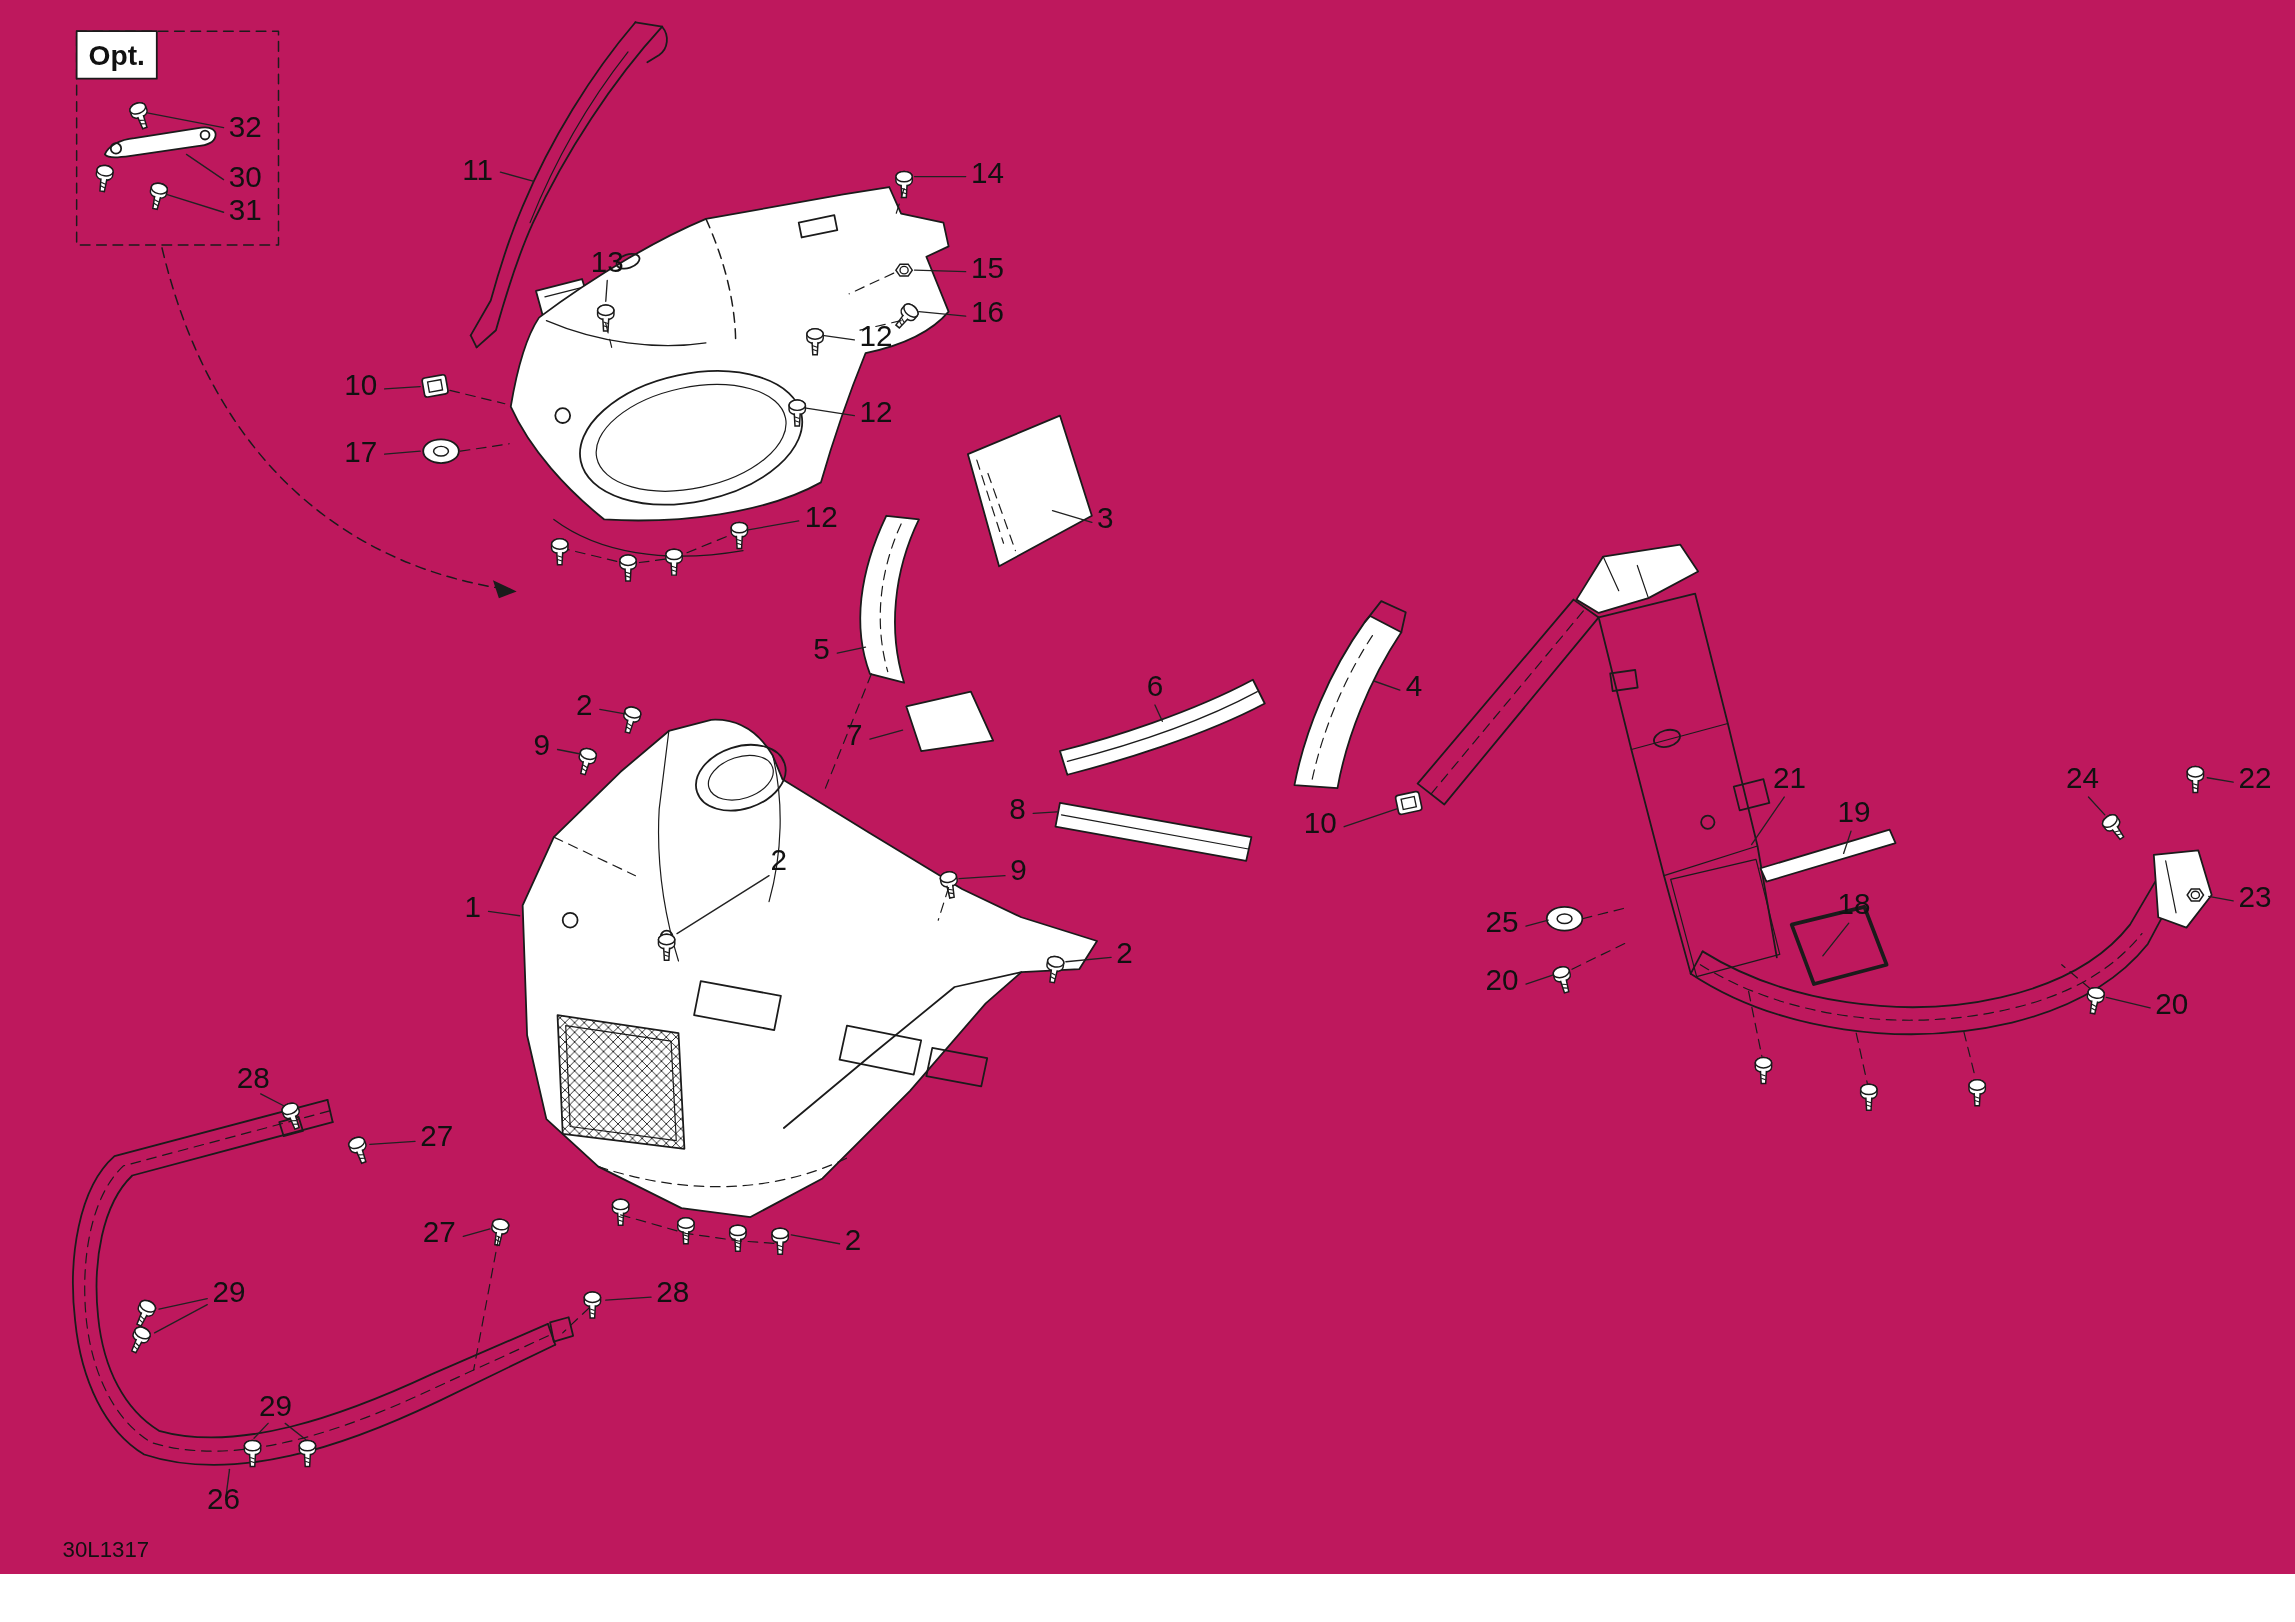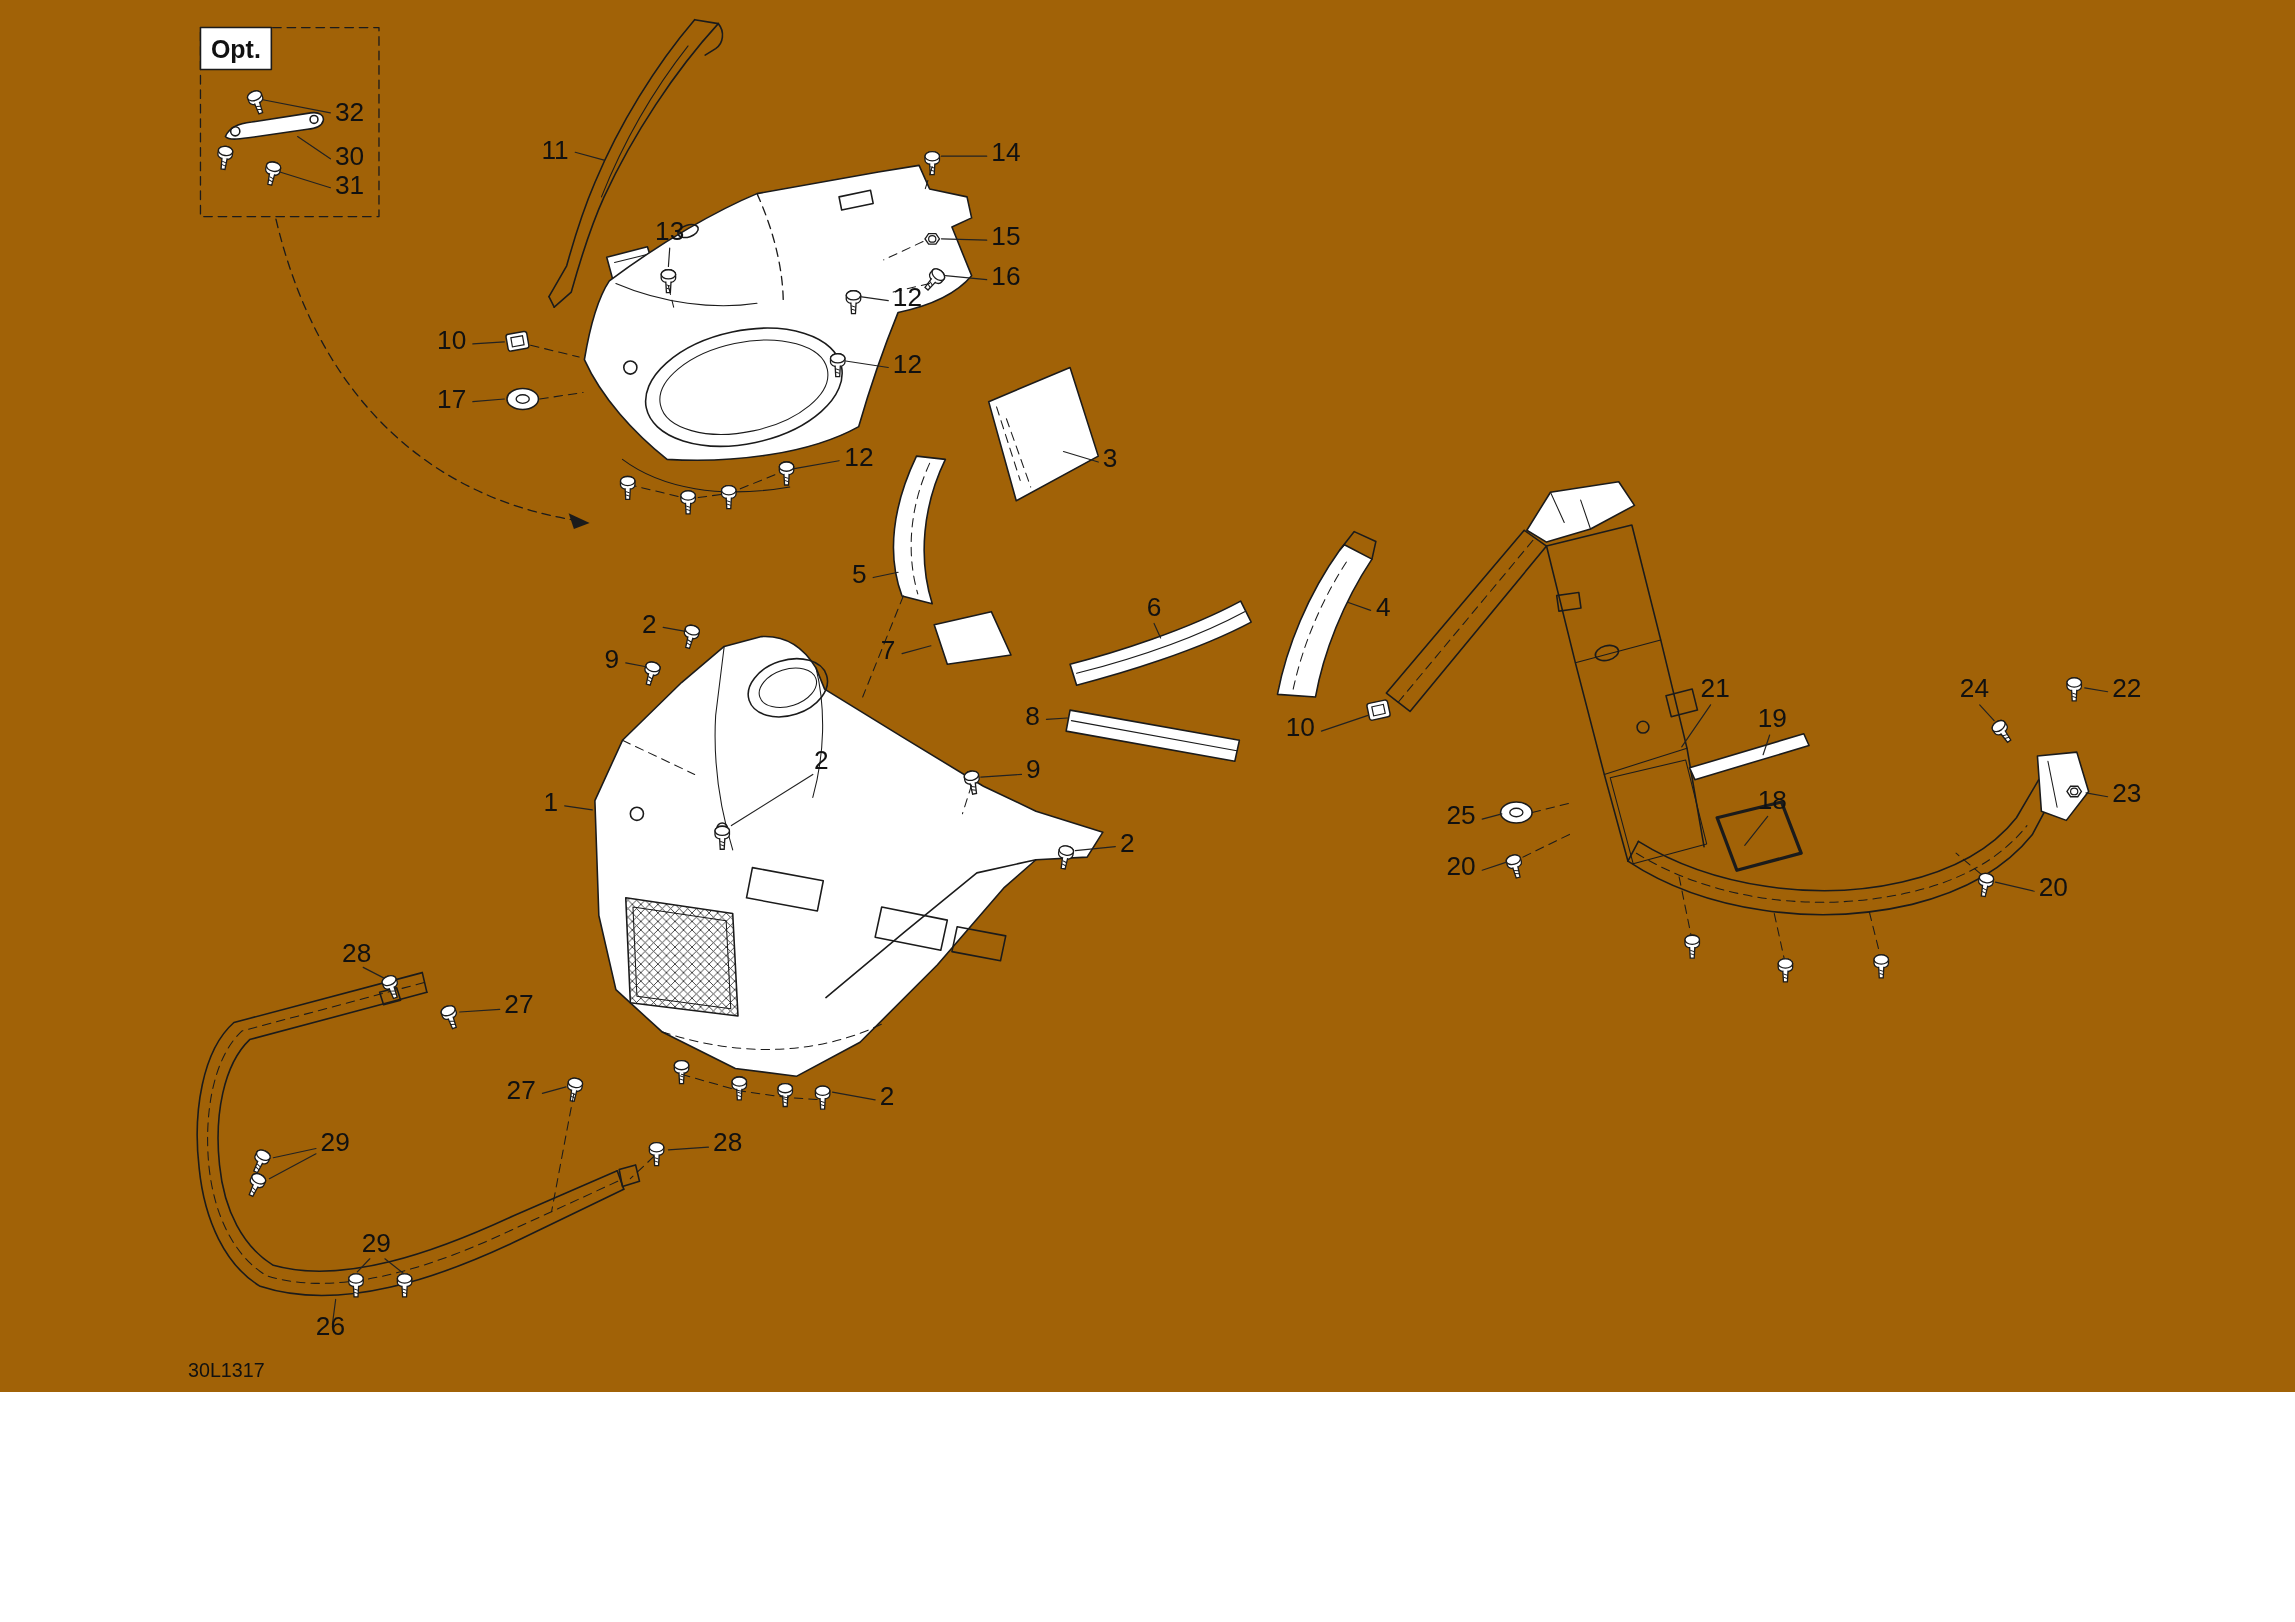--- a/index.html
+++ b/index.html
@@ -1,16 +1,16 @@
 <!DOCTYPE html>
 <html style="font-size:12.2px"><head>
 <meta charset="utf-8">
 <style>
   html,body{margin:0;padding:0;background:#fff;}
-  .stage{position:relative;width:2295px;height:1392px;background:#a16207;overflow:hidden;
+  .stage{position:relative;width:2295px;height:1574px;background:#be185d;overflow:hidden;
          font-family:"Liberation Sans",sans-serif;}
   svg{display:block;width:100%;height:100%;}
   .art path,.art line,.art polyline,.art polygon,.art ellipse,.art circle,.art rect{
       fill:none;stroke:#1b1b1b;stroke-width:2.4;stroke-linecap:round;stroke-linejoin:round;}
   .art .fillw{fill:#ffffff;}
   .art .dash{stroke-dasharray:13 9;stroke-width:2;}
   .art .thin{stroke-width:1.6;}
   .art .thick{stroke-width:5;}
   .art .leader{stroke:#222;stroke-width:1.8;fill:none;}
   .art text{fill:#111;stroke:none;font-family:"Liberation Sans",sans-serif;}

